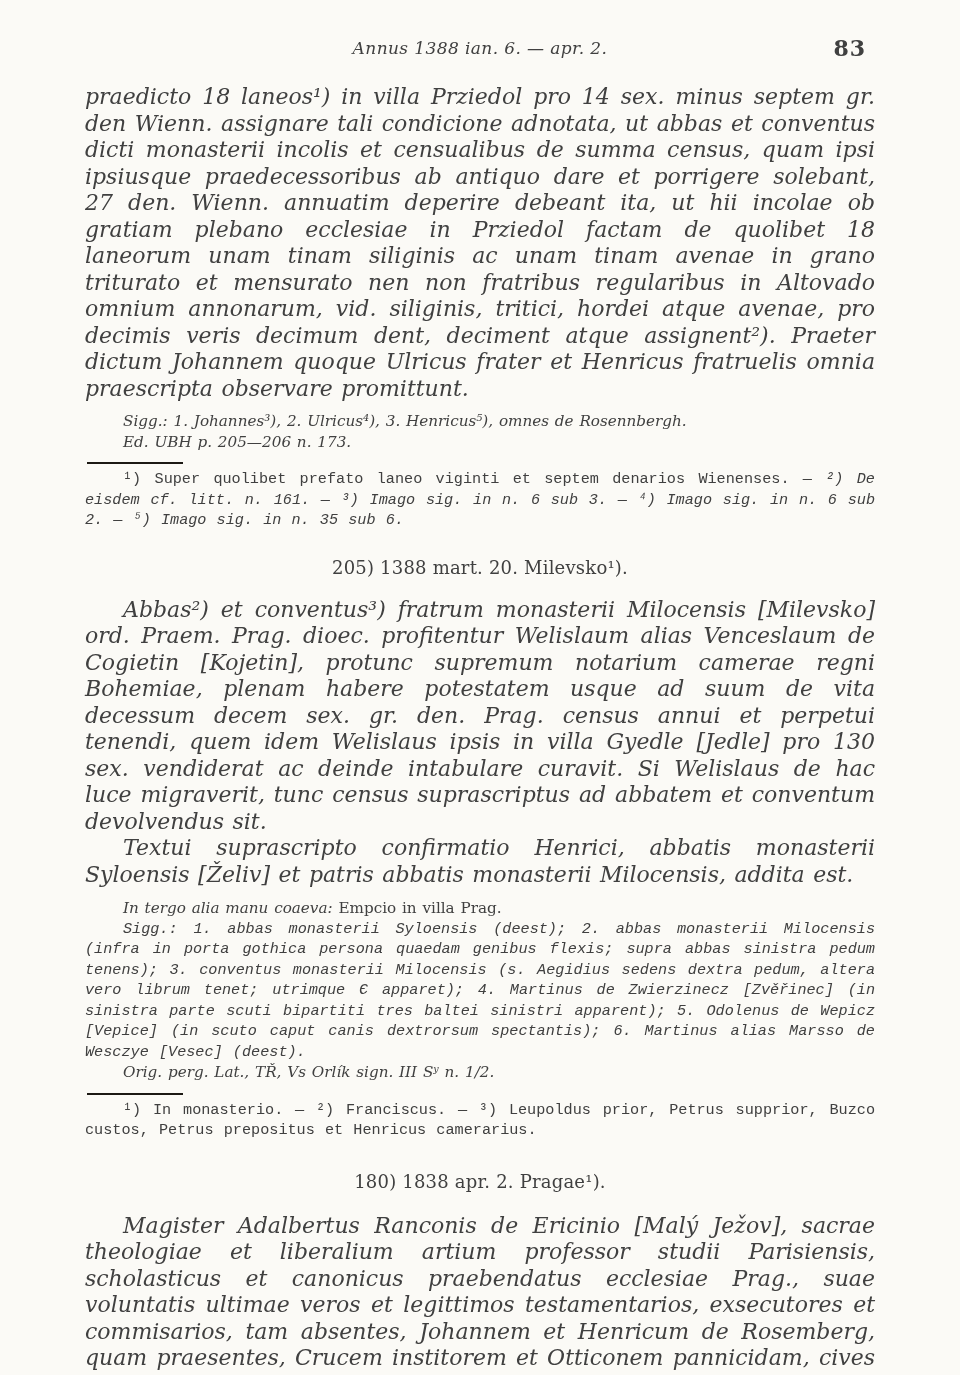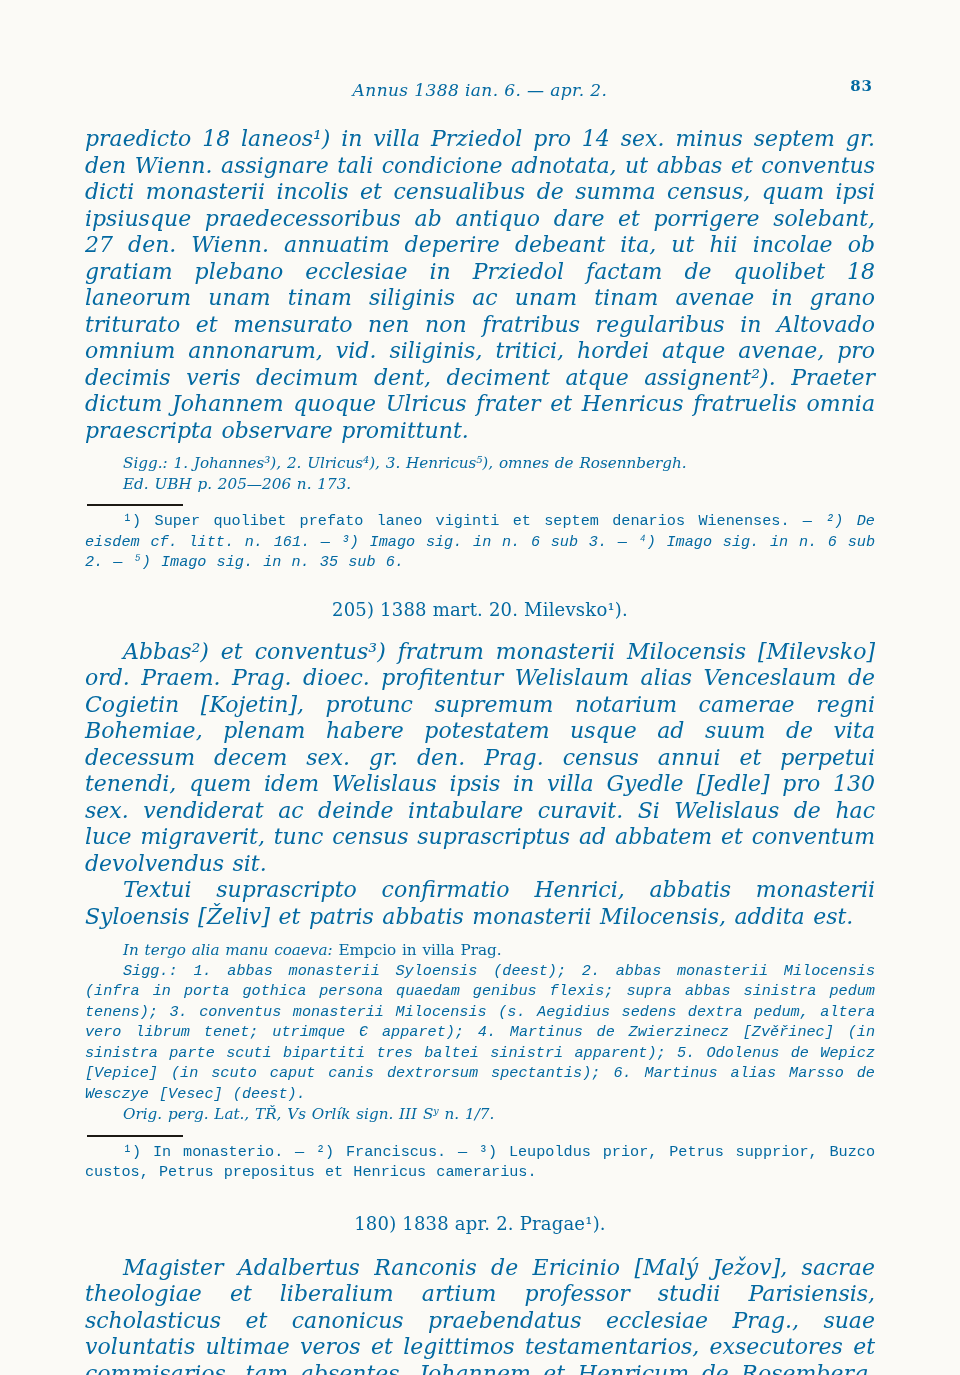--- a/index.html
+++ b/index.html
@@ -2,39 +2,39 @@
 <html><head>
 <meta charset="utf-8">
 <style>
   html, body { margin: 0; padding: 0; background: #d8d8d4; }
   .page {
     position: relative;
     width: 960px;
     height: 1375px;
     margin: 0 auto;
     background: #fbfaf6;
-    color: #0369a1;
+    color: #404040;
     font-family: "DejaVu Serif", "Liberation Serif", serif;
     box-sizing: border-box;
-    padding: 80px 85px 0 85px;
+    padding: 38px 85px 0 85px;
     overflow: hidden;
   }
   .running-head { position: relative; height: 26px; }
   .rh-title {
     text-align: center;
     font-style: italic;
     font-size: 17px;
     letter-spacing: 0.4px;
   }
   .rh-page {
     position: absolute;
-    right: 2px;
+    right: 9px;
     top: -3px;
     font-weight: bold;
-    font-size: 15px;
+    font-size: 22px;
     letter-spacing: 1px;
   }
   .body-par {
     margin: 0;
     font-size: 22px;
     line-height: 26.5px;
     font-style: italic;
     text-align: justify;
     word-spacing: 1.5px;
   }
@@ -85,21 +85,21 @@
     <hr class="fn-rule">
     <p class="small-par just ind-first"><span class="rm">¹) Super quolibet prefato laneo viginti et septem denarios Wienenses. — </span><span>²) De eisdem cf. litt. n. 161. — ³) Imago sig. in n. 6 sub 3. — ⁴) Imago sig. in n. 6 sub 2. — ⁵) Imago sig. in n. 35 sub 6.</span></p>
   </section>
 
   <section>
     <div class="heading"><span>205) </span><span class="bold">1388 mart. 20. Milevsko¹).</span></div>
     <p class="body-par ind-first">Abbas²) et conventus³) fratrum monasterii Milocensis [Milevsko] ord. Praem. Prag. dioec. profitentur Welislaum alias Venceslaum de Cogietin [Kojetin], protunc supremum notarium camerae regni Bohemiae, plenam habere potestatem usque ad suum de vita decessum decem sex. gr. den. Prag. census annui et perpetui tenendi, quem idem Welislaus ipsis in villa Gyedle [Jedle] pro 130 sex. vendiderat ac deinde intabulare curavit. Si Welislaus de hac luce migraverit, tunc census suprascriptus ad abbatem et conventum devolvendus sit.</p>
     <p class="body-par ind-first">Textui suprascripto confirmatio Henrici, abbatis monasterii Syloensis [Želiv] et patris abbatis monasterii Milocensis, addita est.</p>
     <div class="small-par ind mt-tergo"><span>In tergo alia manu coaeva: </span><span class="rm">Empcio in villa Prag.</span></div>
     <p class="small-par just ind-first">Sigg.: 1. abbas monasterii Syloensis (deest); 2. abbas monasterii Milocensis (infra in porta gothica persona quaedam genibus flexis; supra abbas sinistra pedum tenens); 3. conventus monasterii Milocensis (s. Aegidius sedens dextra pedum, altera vero librum tenet; utrimque Є apparet); 4. Martinus de Zwierzinecz [Zvěřinec] (in sinistra parte scuti bipartiti tres baltei sinistri apparent); 5. Odolenus de Wepicz [Vepice] (in scuto caput canis dextrorsum spectantis); 6. Martinus alias Marsso de Wesczye [Vesec] (deest).</p>
-    <div class="small-par ind">Orig. perg. Lat., TŘ, Vs Orlík sign. III Sʸ n. 1/7.</div>
+    <div class="small-par ind">Orig. perg. Lat., TŘ, Vs Orlík sign. III Sʸ n. 1/2.</div>
     <hr class="fn-rule">
     <p class="small-par rm just ind-first">¹) In monasterio. — ²) Franciscus. — ³) Leupoldus prior, Petrus supprior, Buzco custos, Petrus prepositus et Henricus camerarius.</p>
   </section>
 
   <section>
     <div class="heading heading-180"><span>180) </span><span class="bold">1838 apr. 2. Pragae¹).</span></div>
     <p class="body-par ind-first">Magister Adalbertus Ranconis de Ericinio [Malý Ježov], sacrae theologiae et liberalium artium professor studii Parisiensis, scholasticus et canonicus praebendatus ecclesiae Prag., suae voluntatis ultimae veros et legittimos testamentarios, exsecutores et commisarios, tam absentes, Johannem et Henricum de Rosemberg, quam praesentes, Crucem institorem et Otticonem pannicidam, cives Maioris civitatis Prag., ordinavit, quibus in casu mortis suae plenam licentiam disponendi de universis et singulis bonis et rebus, mobilibus et immobilibus, quae tenet et possidet, exceptis vero libris, de quibus per alium modum iam dispositum erat, tribuit. Qui exsecutores pro certa pecuniae summa, quam paratam Adalbertus apud Crucem et Otticonem reposuit, vid. 250 florenos ducatos, 323 florenos ungaricales, 20 florenos franconicos atque 15 florenos nobiles de Anglia, et pro alia pecunia per Adalbertum in futurum acquirenda et de aliis bonis ipsius danda et assignanda certum censum annuum et perpetuum per semet</p>
   </section>
 
 </div>

